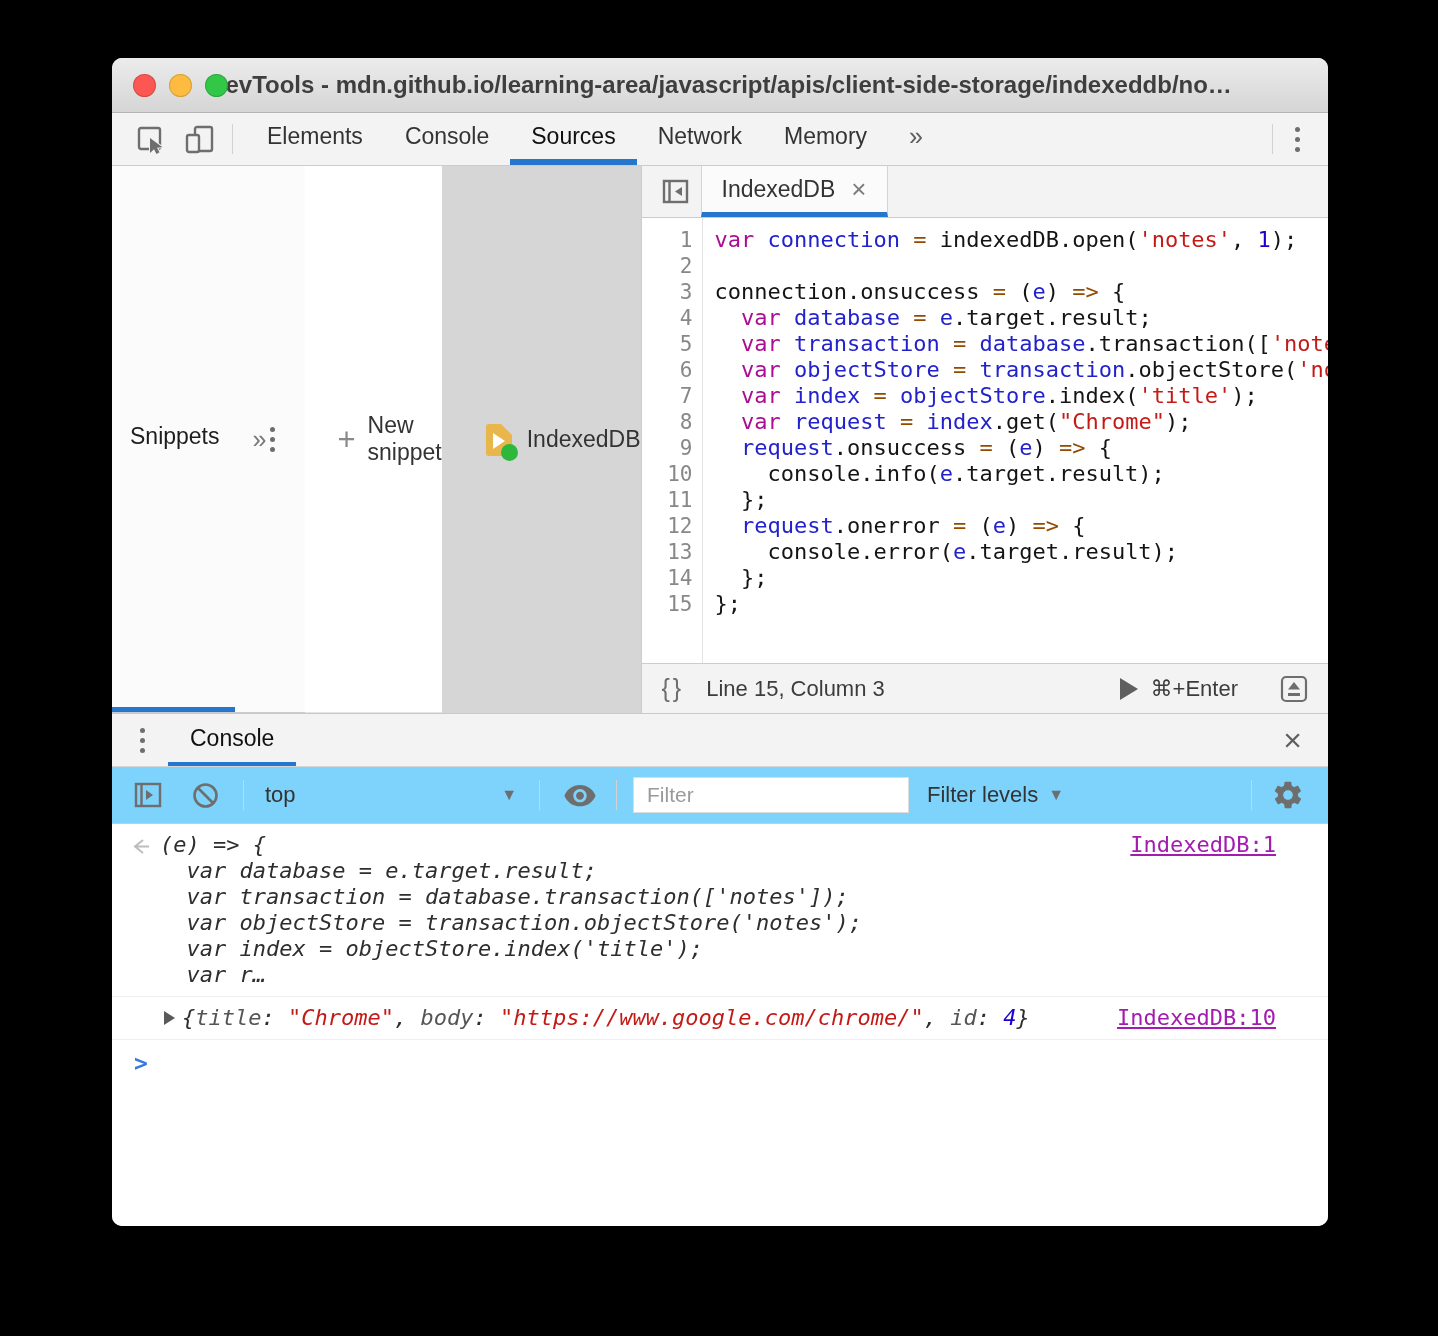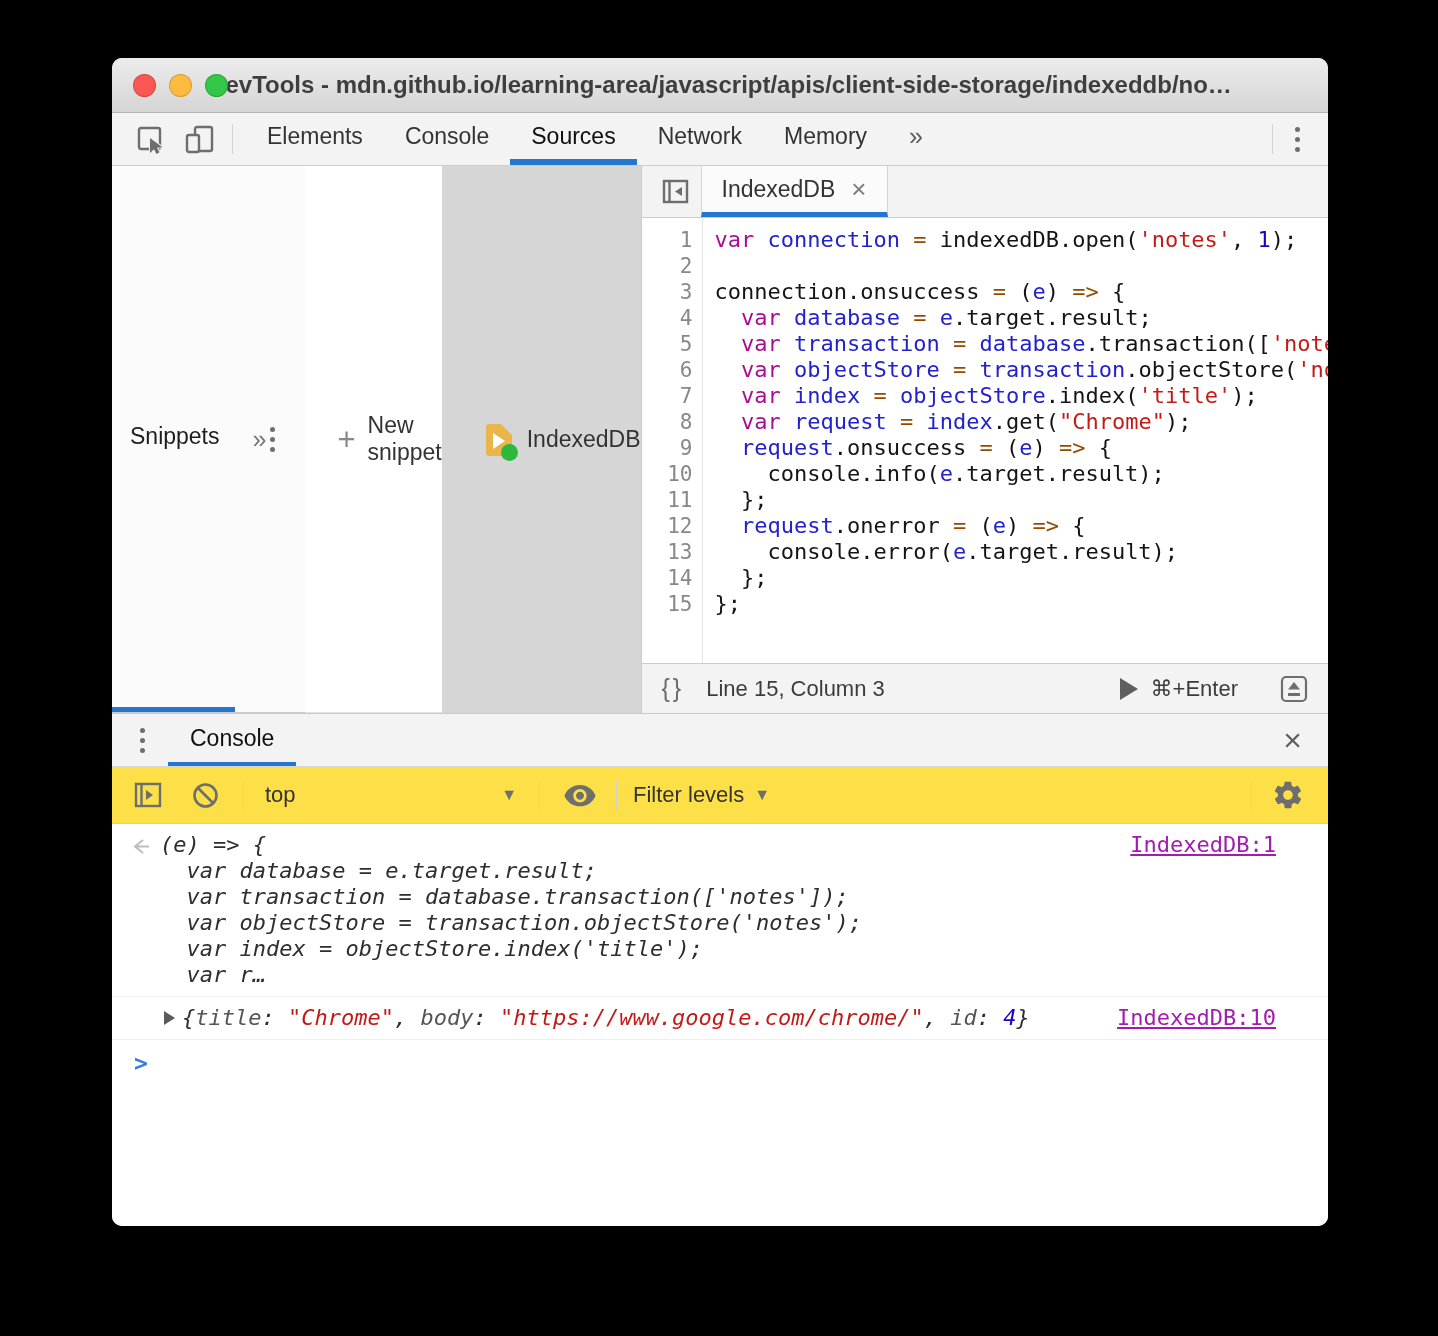--- a/index.html
+++ b/index.html
@@ -70,21 +70,21 @@
   .play{width:0;height:0;border-left:18px solid #5f5f5f;border-top:11px solid transparent;border-bottom:11px solid transparent}
   .shortcut{margin-left:13px}
   .eject{margin-left:40px;margin-right:18px;display:flex}
   
   .drawer{flex:1;display:flex;flex-direction:column;border-top:1px solid #c9c9c9;min-height:0}
   .dw-header{flex:0 0 52px;background:#f3f3f3;border-bottom:1px solid #d6d6d6;display:flex;align-items:center}
   .dw-kebab{margin-left:24px}
   .dw-tab{height:100%;margin-left:19px;padding:0 22px;display:flex;align-items:center;font-size:23px;
           color:#101010;border-bottom:4px solid #2577ce;box-sizing:border-box}
   .dw-close{margin-left:auto;margin-right:26px;color:#5f5f5f;font-size:32px;font-weight:300;line-height:1}
-  .dw-toolbar{flex:0 0 56px;background:#fde047;border-bottom:1px solid #ccc;display:flex;align-items:center;
+  .dw-toolbar{flex:0 0 56px;background:#7dd3fc;border-bottom:1px solid #ccc;display:flex;align-items:center;
               padding-left:20px}
   .dw-toolbar .icon{display:flex}
   .context{width:252px;display:flex;align-items:center;font-size:22px;color:#333;margin-right:22px}
   .caret{color:#6e6e6e;font-size:16px;margin-left:auto}
   .levels .caret{margin-left:10px}
   .filter{width:248px;height:34px;border:1px solid #ddd;background:#fff;font-size:21px;padding:0 13px;
           color:#333;margin-right:18px;font-family:"Liberation Sans",sans-serif;outline:none}
   .filter::placeholder{color:#9a9a9a}
   .levels{display:flex;align-items:center;font-size:22px;color:#333}
   .dw-spacer{flex:1}
@@ -274,20 +274,21 @@
         <span>top</span>
         <span class="caret">▼</span>
       </div>
       <span class="vdiv" style="margin-right:23px"></span>
       <span class="icon" style="margin-right:19px">
         <svg width="34" height="34" viewBox="0 0 24 24" fill="#6e6e6e">
             <path d="M12 5C7 5 2.7 8.1 1 12.5 2.7 16.9 7 20 12 20s9.3-3.1 11-7.5C21.3 8.1 17 5 12 5zm0 12.2c-2.6 0-4.7-2.1-4.7-4.7S9.4 7.8 12 7.8s4.7 2.1 4.7 4.7-2.1 4.7-4.7 4.7zm0-7.5c-1.6 0-2.8 1.3-2.8 2.8s1.3 2.8 2.8 2.8 2.8-1.3 2.8-2.8-1.2-2.8-2.8-2.8z"></path>
           </svg>
       </span>
       <span class="vdiv" style="margin-right:16px"></span>
+      <input class="filter" placeholder="Filter" style="">
       <div class="levels">
         <span>Filter levels</span>
         <span class="caret">▼</span>
       </div>
       <div class="dw-spacer"></div>
       <span class="vdiv" style="margin-right:20px"></span>
       <span class="icon" style="margin-right:24px">
         <svg width="32" height="32" viewBox="0 0 24 24" fill="#6e6e6e">
             <path d="M19.4 13c0-.3.1-.6.1-1s0-.7-.1-1l2.1-1.6c.2-.2.3-.5.1-.7l-2-3.4c-.1-.2-.4-.3-.6-.2l-2.5 1c-.5-.4-1.1-.7-1.7-1l-.4-2.6c0-.2-.2-.4-.5-.4h-4c-.2 0-.4.2-.5.4l-.4 2.6c-.6.2-1.1.6-1.7 1l-2.5-1c-.2-.1-.5 0-.6.2l-2 3.4c-.1.2-.1.5.1.7L4.5 11c0 .3-.1.6-.1 1s0 .7.1 1l-2.1 1.6c-.2.2-.3.5-.1.7l2 3.4c.1.2.4.3.6.2l2.5-1c.5.4 1.1.7 1.7 1l.4 2.6c0 .2.2.4.5.4h4c.2 0 .4-.2.5-.4l.4-2.6c.6-.2 1.2-.6 1.7-1l2.5 1c.2.1.5 0 .6-.2l2-3.4c.1-.2.1-.5-.1-.7L19.4 13zM12 15.6c-2 0-3.6-1.6-3.6-3.6S10 8.4 12 8.4s3.6 1.6 3.6 3.6-1.6 3.6-3.6 3.6z"></path>
           </svg>

